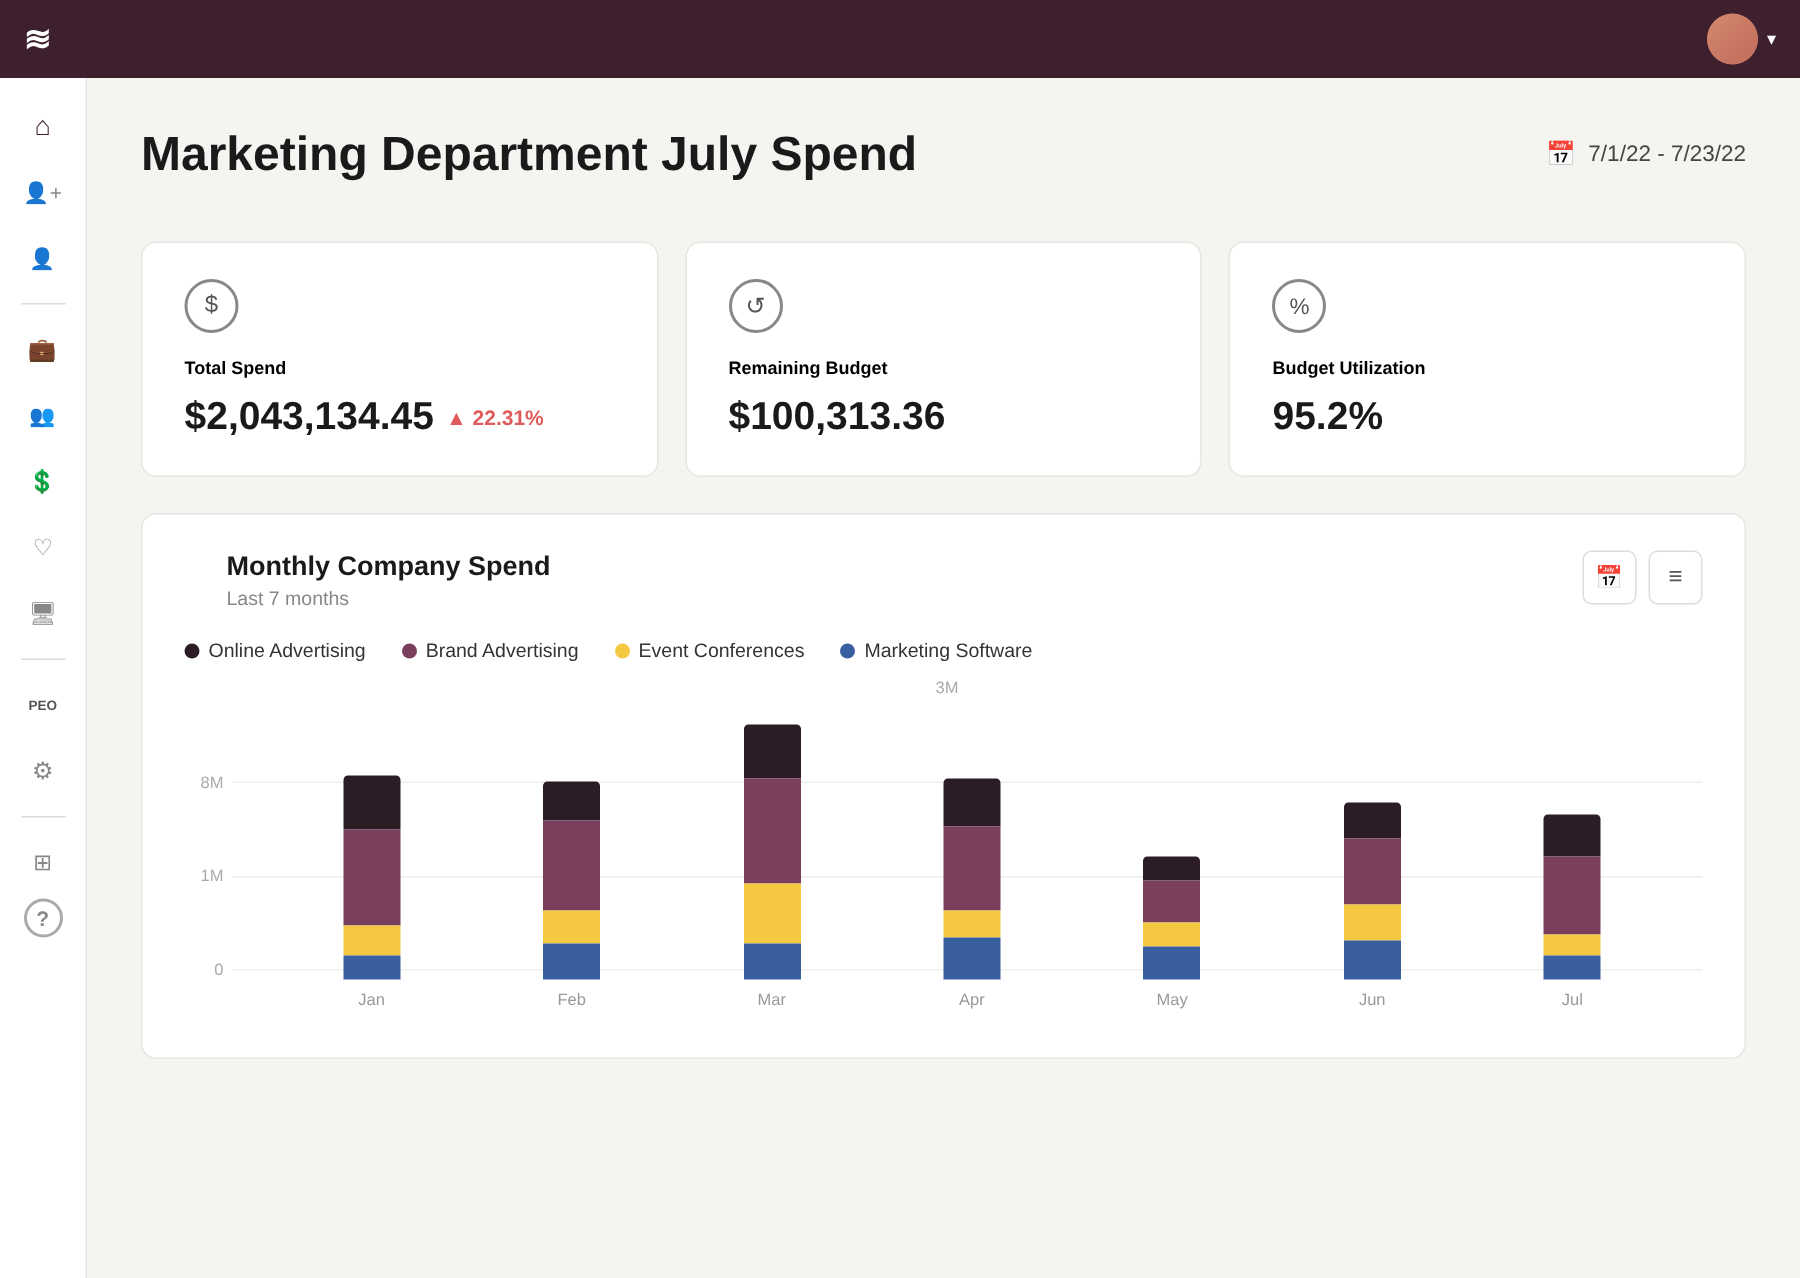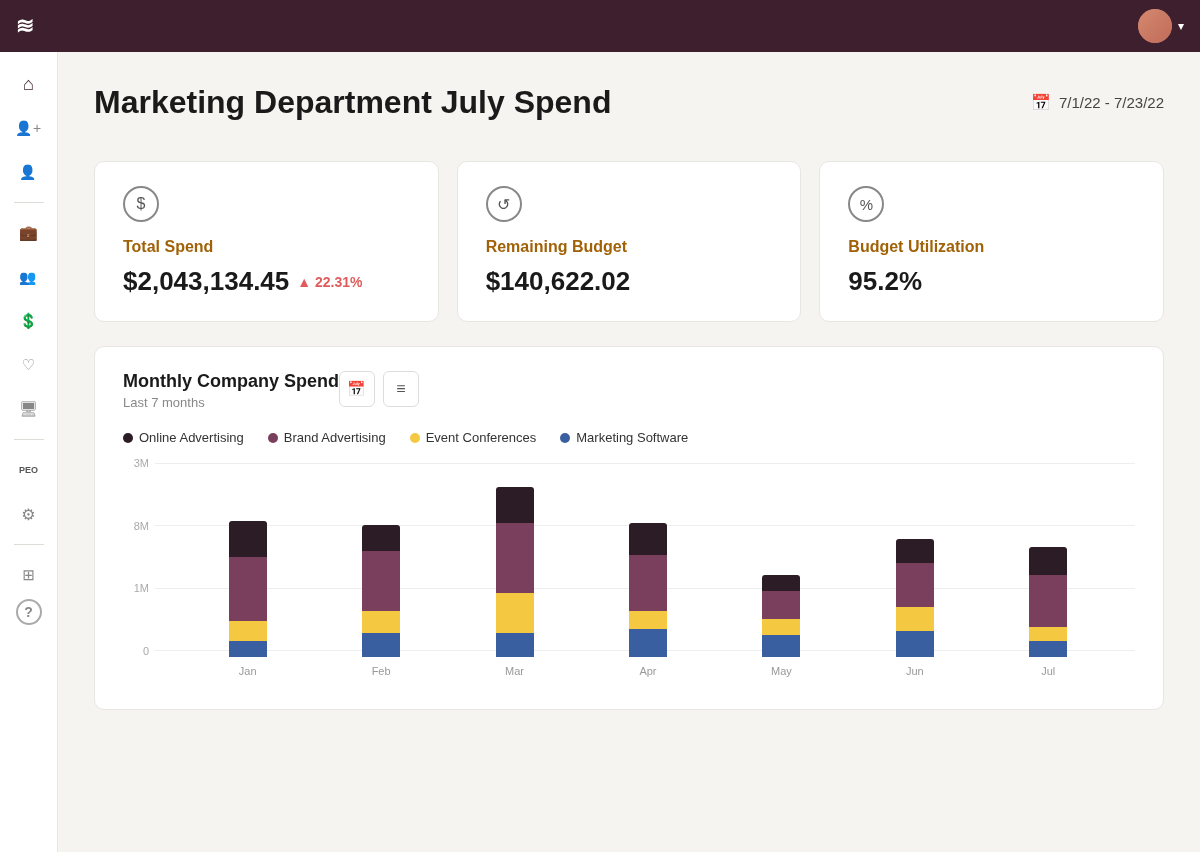--- a/index.html
+++ b/index.html
@@ -126,23 +126,23 @@
       border-radius: 10px;
       padding: 24px 28px;
       border: 1px solid #e8e6e0;
     }
     .kpi-icon {
       font-size: 22px;
       color: #666;
       margin-bottom: 16px;
     }
     .kpi-label {
-      font-size: 16px;
+      font-size: 12px;
       font-weight: 600;
-      color: #a16207;
+      color: #000000;
       margin-bottom: 10px;
     }
     .kpi-value {
       font-size: 26px;
       font-weight: 700;
       color: #1a1a1a;
     }
     .kpi-change {
       font-size: 14px;
       font-weight: 600;
@@ -153,21 +153,23 @@
     
     .chart-section {
       background: #fff;
       border-radius: 10px;
       padding: 24px 28px;
       border: 1px solid #e8e6e0;
     }
     .chart-header {
       display: flex;
       align-items: flex-start;
+      justify-content: space-between;
       margin-bottom: 20px;
+      margin-left: 28px;
     }
     .chart-title {
       font-size: 18px;
       font-weight: 700;
       color: #1a1a1a;
     }
     .chart-subtitle {
       font-size: 13px;
       color: #888;
       margin-top: 3px;
@@ -269,21 +271,21 @@
         <div style="display:flex; align-items:center; margin-top:8px;">
           <span class="kpi-value">$2,043,134.45</span>
           <span class="kpi-change">▲ 22.31%</span>
         </div>
       </div>
 
       <div class="kpi-card">
         <div class="kpi-icon" style="font-size:22px; color:#555; border:2px solid #888; width:36px; height:36px; border-radius:50%; display:flex; align-items:center; justify-content:center; font-size:16px;">↺</div>
         <div class="kpi-label" style="margin-top:14px;">Remaining Budget</div>
         <div style="margin-top:8px;">
-          <span class="kpi-value">$140,622.02</span>
+          <span class="kpi-value">$100,313.36</span>
         </div>
       </div>
 
       <div class="kpi-card">
         <div class="kpi-icon" style="font-size:22px; color:#555; border:2px solid #888; width:36px; height:36px; border-radius:50%; display:flex; align-items:center; justify-content:center; font-size:15px;">%</div>
         <div class="kpi-label" style="">Budget Utilization</div>
         <div style="margin-top:8px;">
           <span class="kpi-value">95.2%</span>
         </div>
       </div>
@@ -332,21 +334,21 @@
             <div style="flex:1; height:1px; background:#eee;"></div>
           </div>
           <div style="display:flex; align-items:center; gap:0;">
             <span style="font-size:11px; color:#aaa; width:32px; text-align:right; padding-right:6px;">1M</span>
             <div style="flex:1; height:1px; background:#eee;"></div>
           </div>
           <div style="display:flex; align-items:center; gap:0;">
             <span style="font-size:11px; color:#aaa; width:32px; text-align:right; padding-right:6px;">8M</span>
             <div style="flex:1; height:1px; background:#eee;"></div>
           </div>
-          <div style="display:flex; align-items:center; gap:0;">
+          <div style="display:flex; align-items:center; gap:0;flex-direction:column;">
             <span style="font-size:11px; color:#aaa; width:32px; text-align:right; padding-right:6px;">3M</span>
             <div style="flex:1; height:1px; background:#eee;"></div>
           </div>
         </div>
 
         <div style="position:absolute; left:38px; right:0; top:0; bottom:20px; display:flex; align-items:flex-end; justify-content:space-around; padding:0 20px;">
 
           <div style="display:flex; flex-direction:column; align-items:center;">
             <div style="width:38px; display:flex; flex-direction:column; height:136px;">
               <div style="flex:18; background:#2b1c26; border-radius:3px 3px 0 0;"></div>

